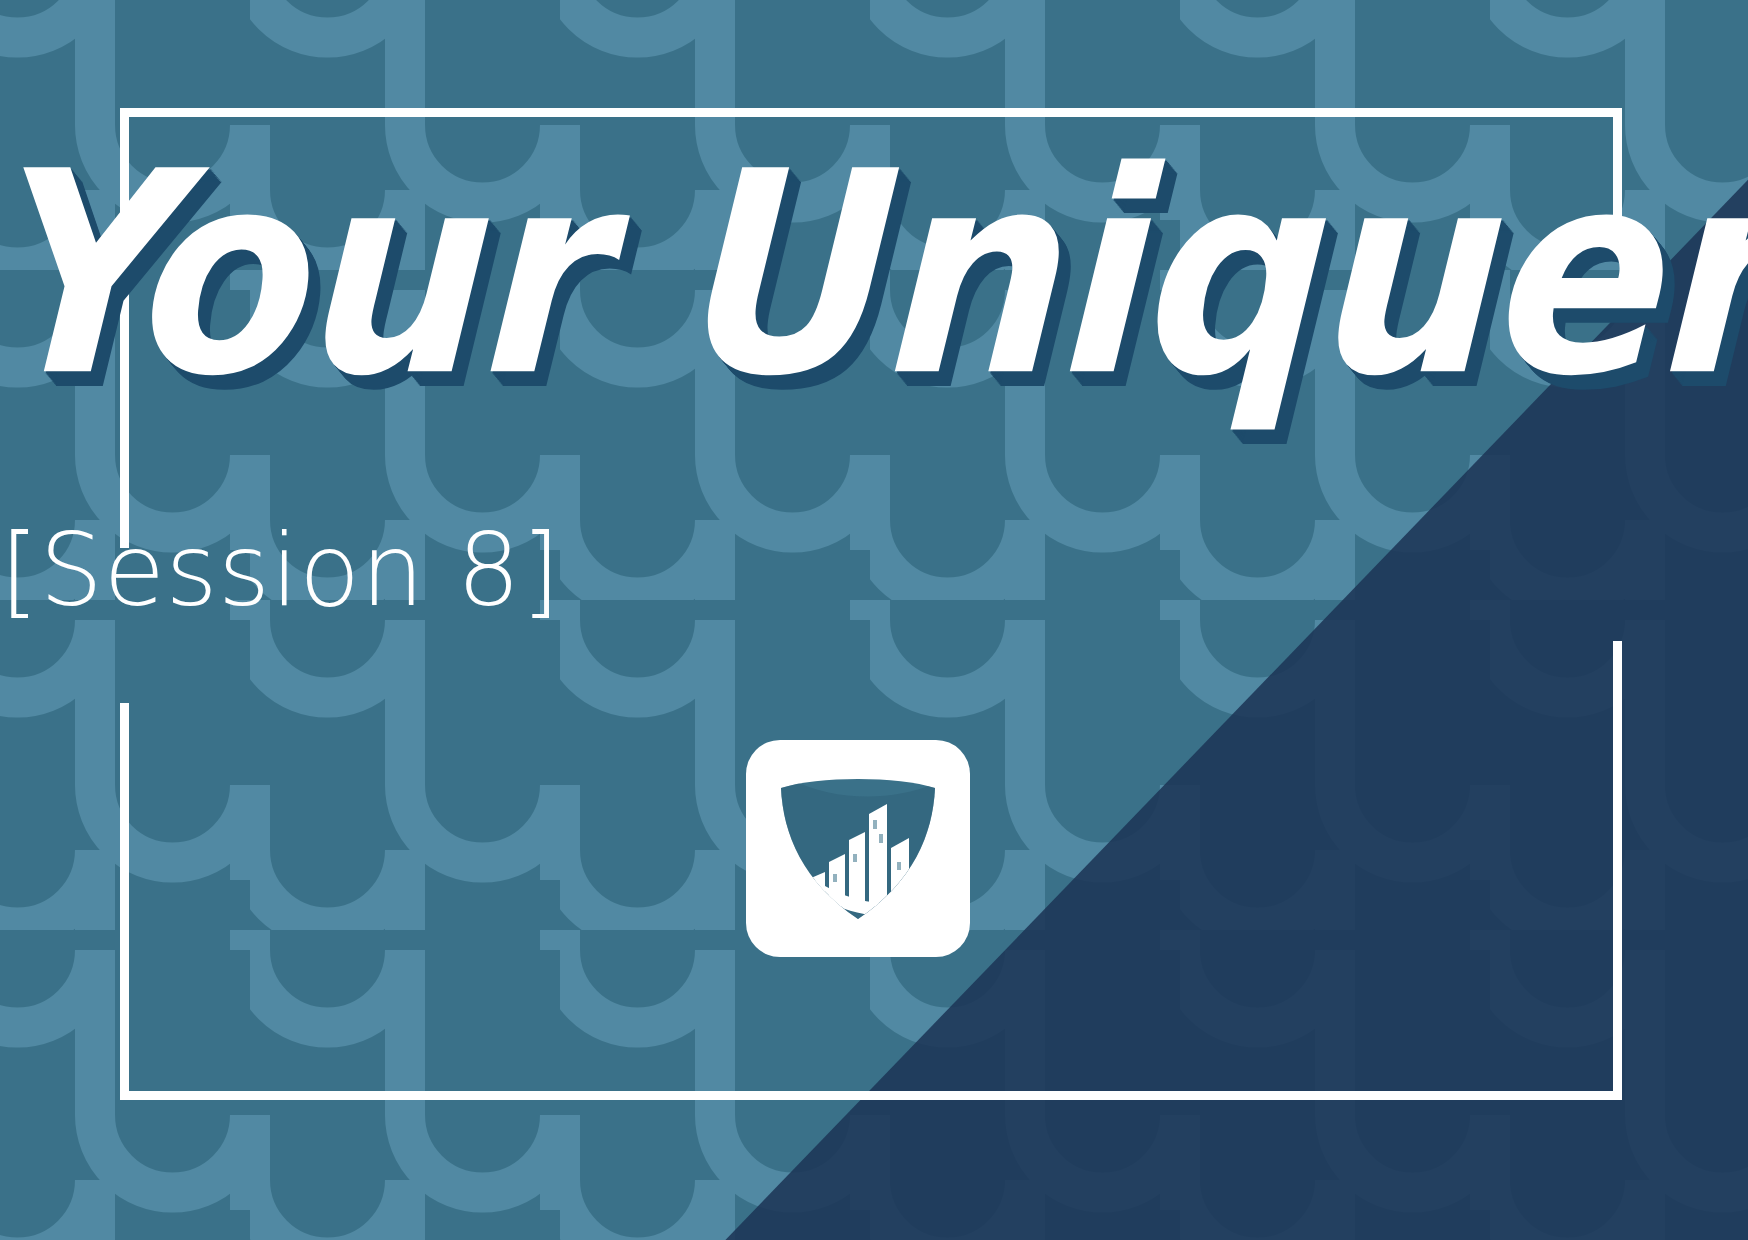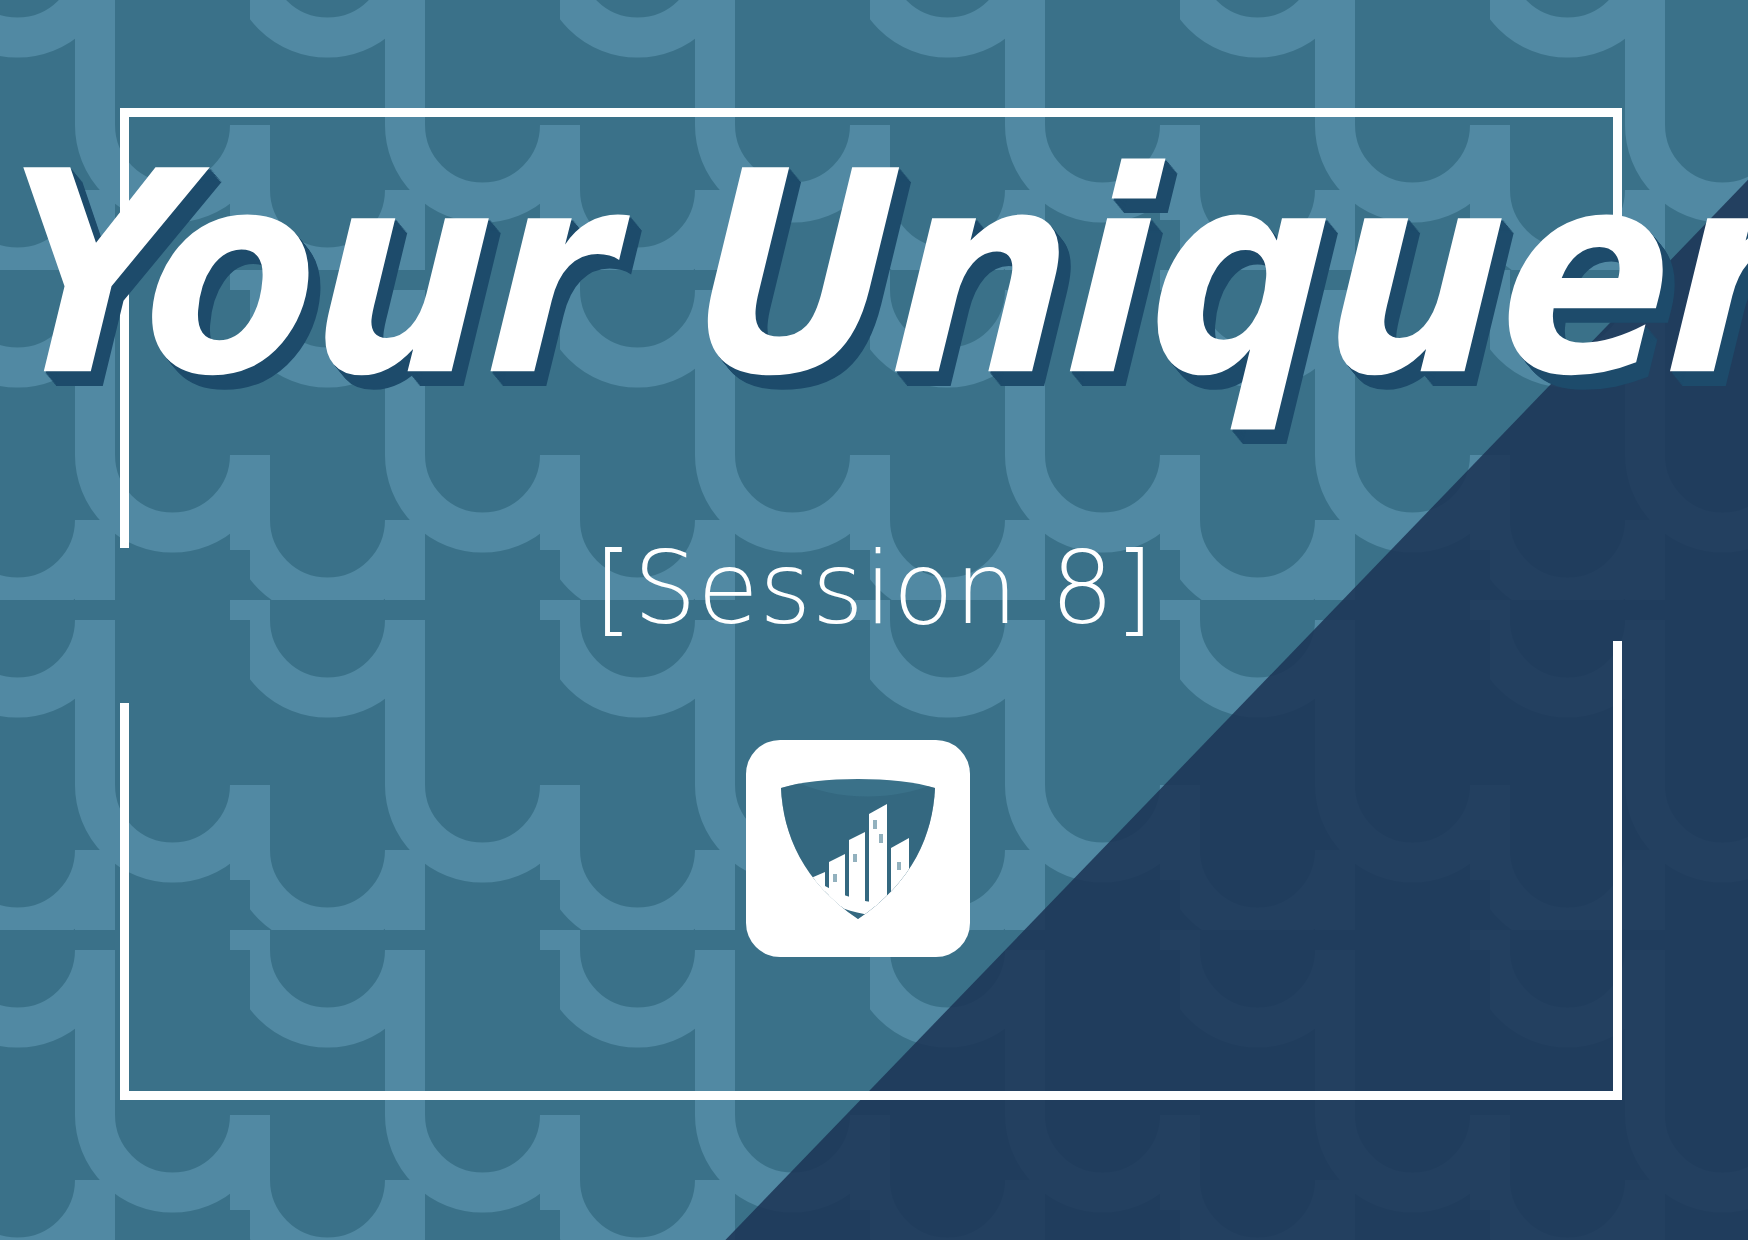--- a/index.html
+++ b/index.html
@@ -109,22 +109,21 @@
         5px  5px 0 #1d4b6b,
         4px  4px 0 #1d4b6b,
         3px  3px 0 #1d4b6b,
         2px  2px 0 #1d4b6b;
   }
 
   .subtitle-wrap {
     position: absolute;
     left: 0;
     right: 0;
-    top: 534px;
-    text-align: center;
+    top: 516px;
   }
   .subtitle {
     display: inline-block;
     font-family: "DejaVu Sans", sans-serif;
     font-size: 100px;
     font-weight: 300;
     color: #ffffff;
     letter-spacing: 0.005em;
     line-height: 1.1;
   }

